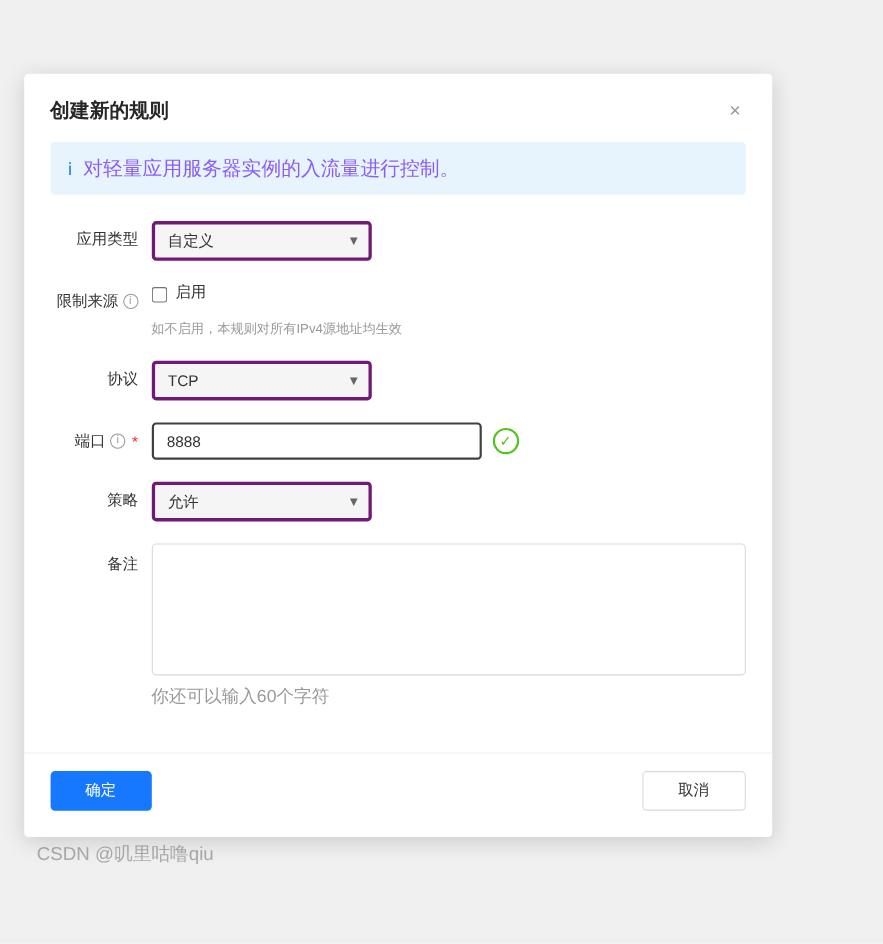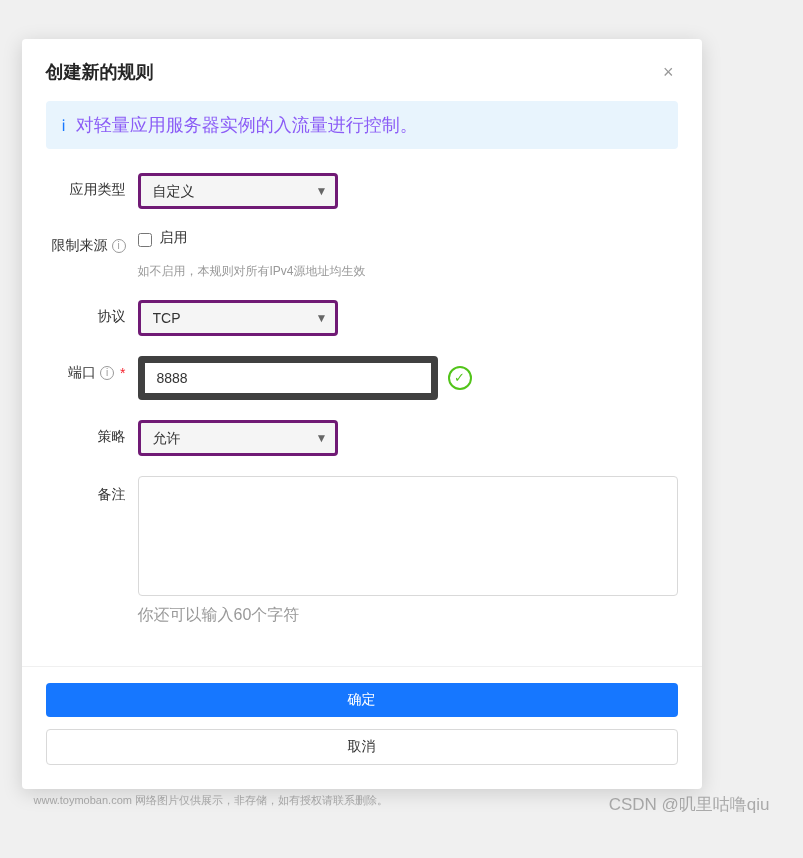--- a/index.html
+++ b/index.html
@@ -185,21 +185,21 @@
     }
 
     .hint-text {
       font-size: 12px;
       color: #999;
       margin-top: 16px;
     }
 
     .text-input {
       background: #fff;
-      border: 7px solid #404040;
+      border: 2px solid #404040;
       border-radius: 4px;
       padding: 7px 12px;
       font-size: 14px;
       color: #333;
       outline: none;
       width: 300px;
     }
 
     .port-wrapper {
       display: flex;
@@ -238,21 +238,20 @@
       color: #999;
       margin-top: 6px;
     }
 
     .modal-footer {
       display: flex;
       justify-content: space-between;
       gap: 12px;
       padding: 16px 24px 24px 24px;
       border-top: 1px solid #f0f0f0;
-      flex-direction: column;
     }
 
     .btn-primary {
       background: #1677ff;
       color: #fff;
       border: none;
       border-radius: 4px;
       padding: 8px 32px;
       font-size: 14px;
       cursor: pointer;
@@ -388,17 +387,16 @@
         </div>
       </div>
 
       <div class="modal-footer">
         <button class="btn-primary">确定</button>
         <button class="btn-default">取消</button>
       </div>
     </div>
 
     <div class="footer-watermark">
-      <span class="watermark-left">www.toymoban.com 网络图片仅供展示，非存储，如有授权请联系删除。</span>
       <span class="watermark-right">CSDN @叽里咕噜qiu</span>
     </div>
   </div>
 </div>
 
 </body></html>

